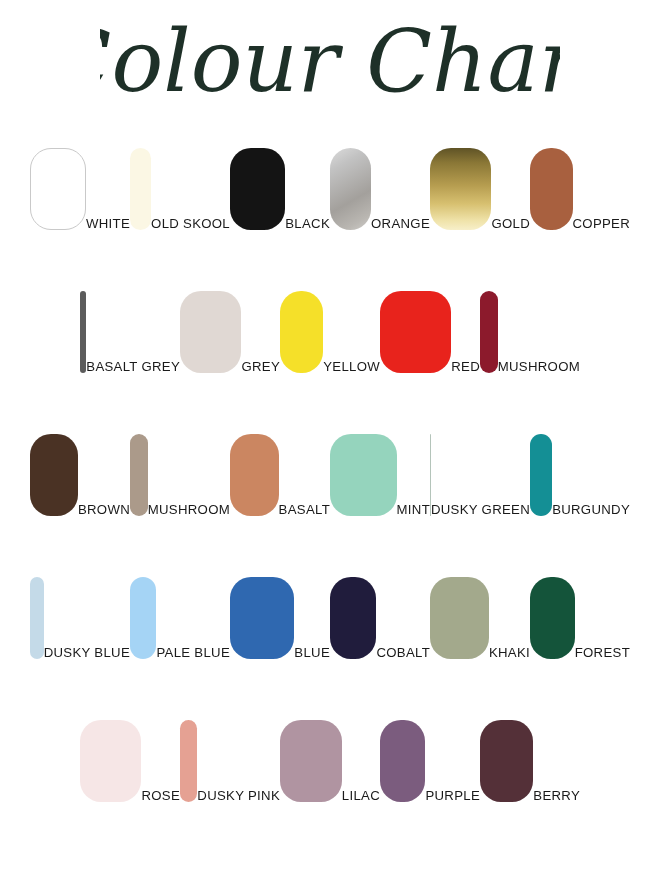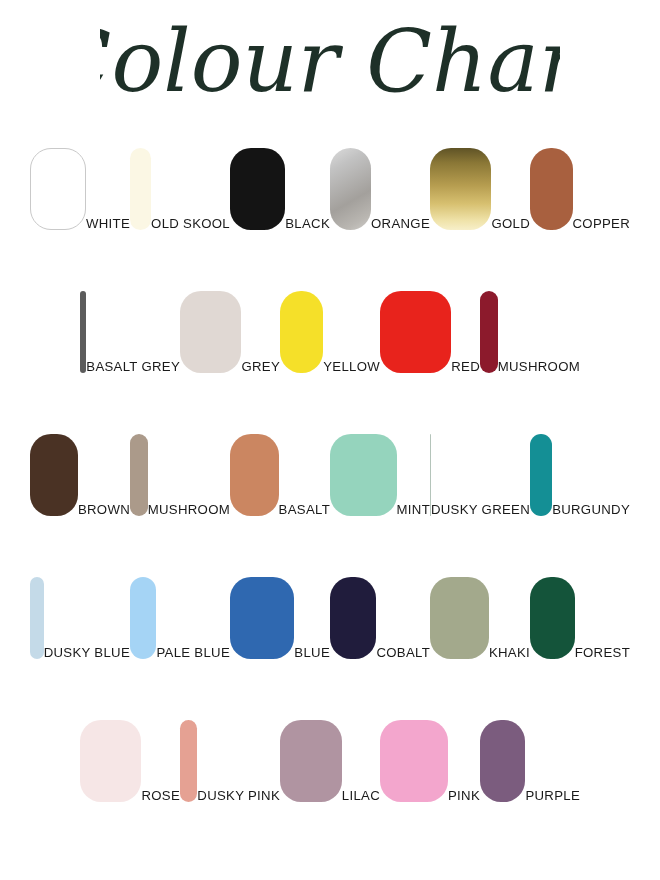--- a/index.html
+++ b/index.html
@@ -212,23 +212,23 @@
       </div>
       <div class="cell">
         <div class="swatch" style="background: rgb(229, 161, 147);"></div>
         <div class="label" style="color: rgb(26, 26, 26);">DUSKY PINK</div>
       </div>
       <div class="cell">
         <div class="swatch" style="background: rgb(176, 148, 161);"></div>
         <div class="label" style="color: rgb(26, 26, 26);">LILAC</div>
       </div>
       <div class="cell">
-        <div class="swatch" style="background: rgb(243, 166, 205);"></div>
-        <div class="label" style="color: rgb(26, 26, 26);">PINK</div>
-      </div>
-      <div class="cell">
         <div class="swatch" style="background: rgb(123, 92, 126);"></div>
         <div class="label" style="color: rgb(26, 26, 26);">PURPLE</div>
       </div>
+      <div class="cell">
+        <div class="swatch" style="background: rgb(84, 48, 56);"></div>
+        <div class="label" style="color: rgb(26, 26, 26);">BERRY</div>
+      </div>
     </div>
 
   </div>
 </div>
 
 </body></html>

